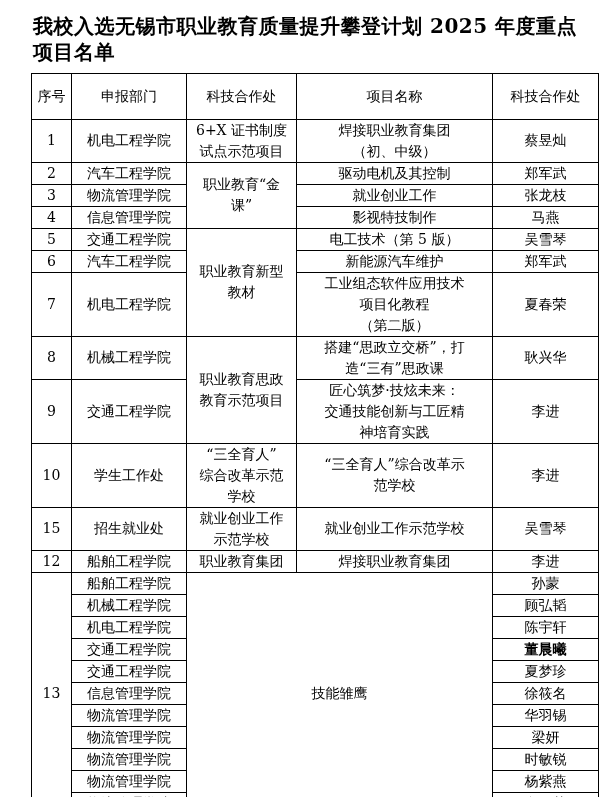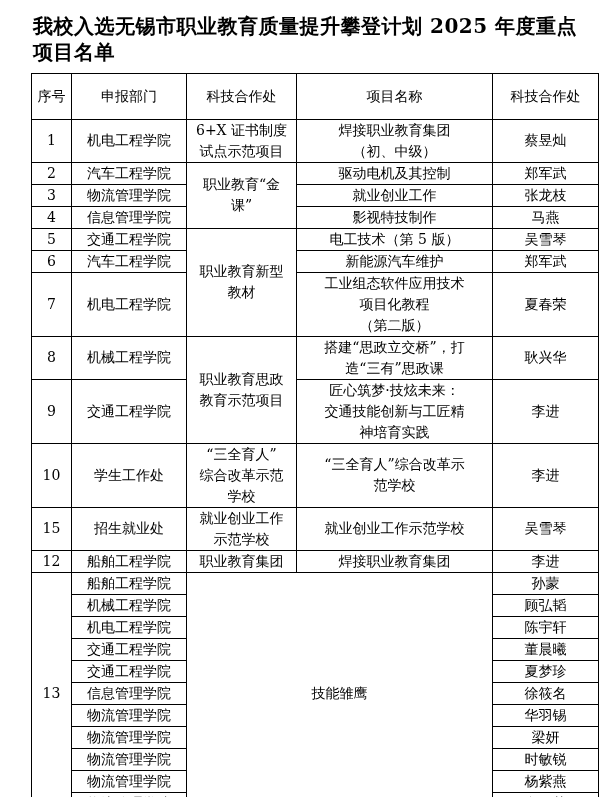--- a/index.html
+++ b/index.html
@@ -38,21 +38,21 @@
     line-height: 21px;
     padding: 0 3px;
     white-space: pre-line;
     overflow: hidden;
   }
   table.projects th {
     font-weight: normal;
     font-size: 14px;
     line-height: 20px;
   }
-  .bold { font-weight: normal; }
+  .bold { font-weight: bold; }
 </style>
 </head>
 <body>
 
 <div class="page">
   <div class="doc-title">我校入选无锡市职业教育质量提升攀登计划 2025 年度重点项目名单</div>
 
   <table class="projects">
     <colgroup>
       <col style="width:40px">

